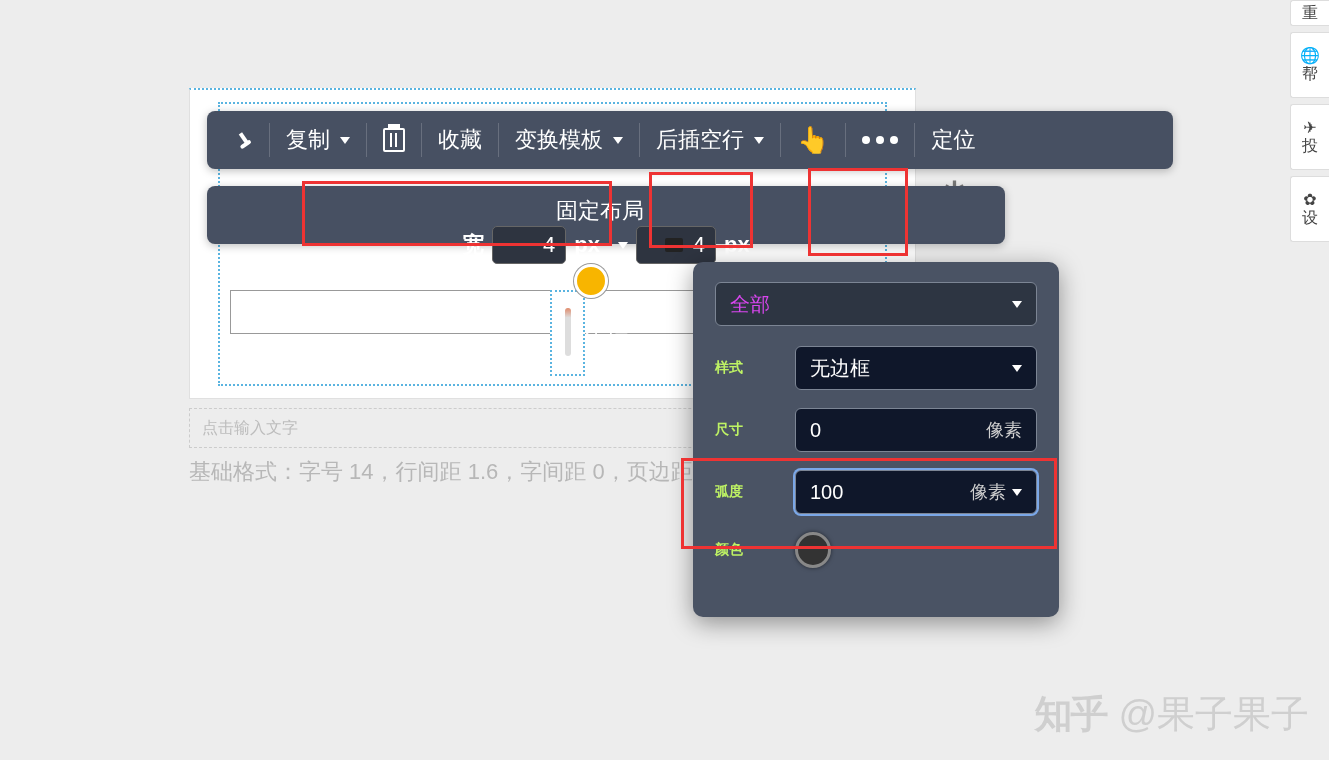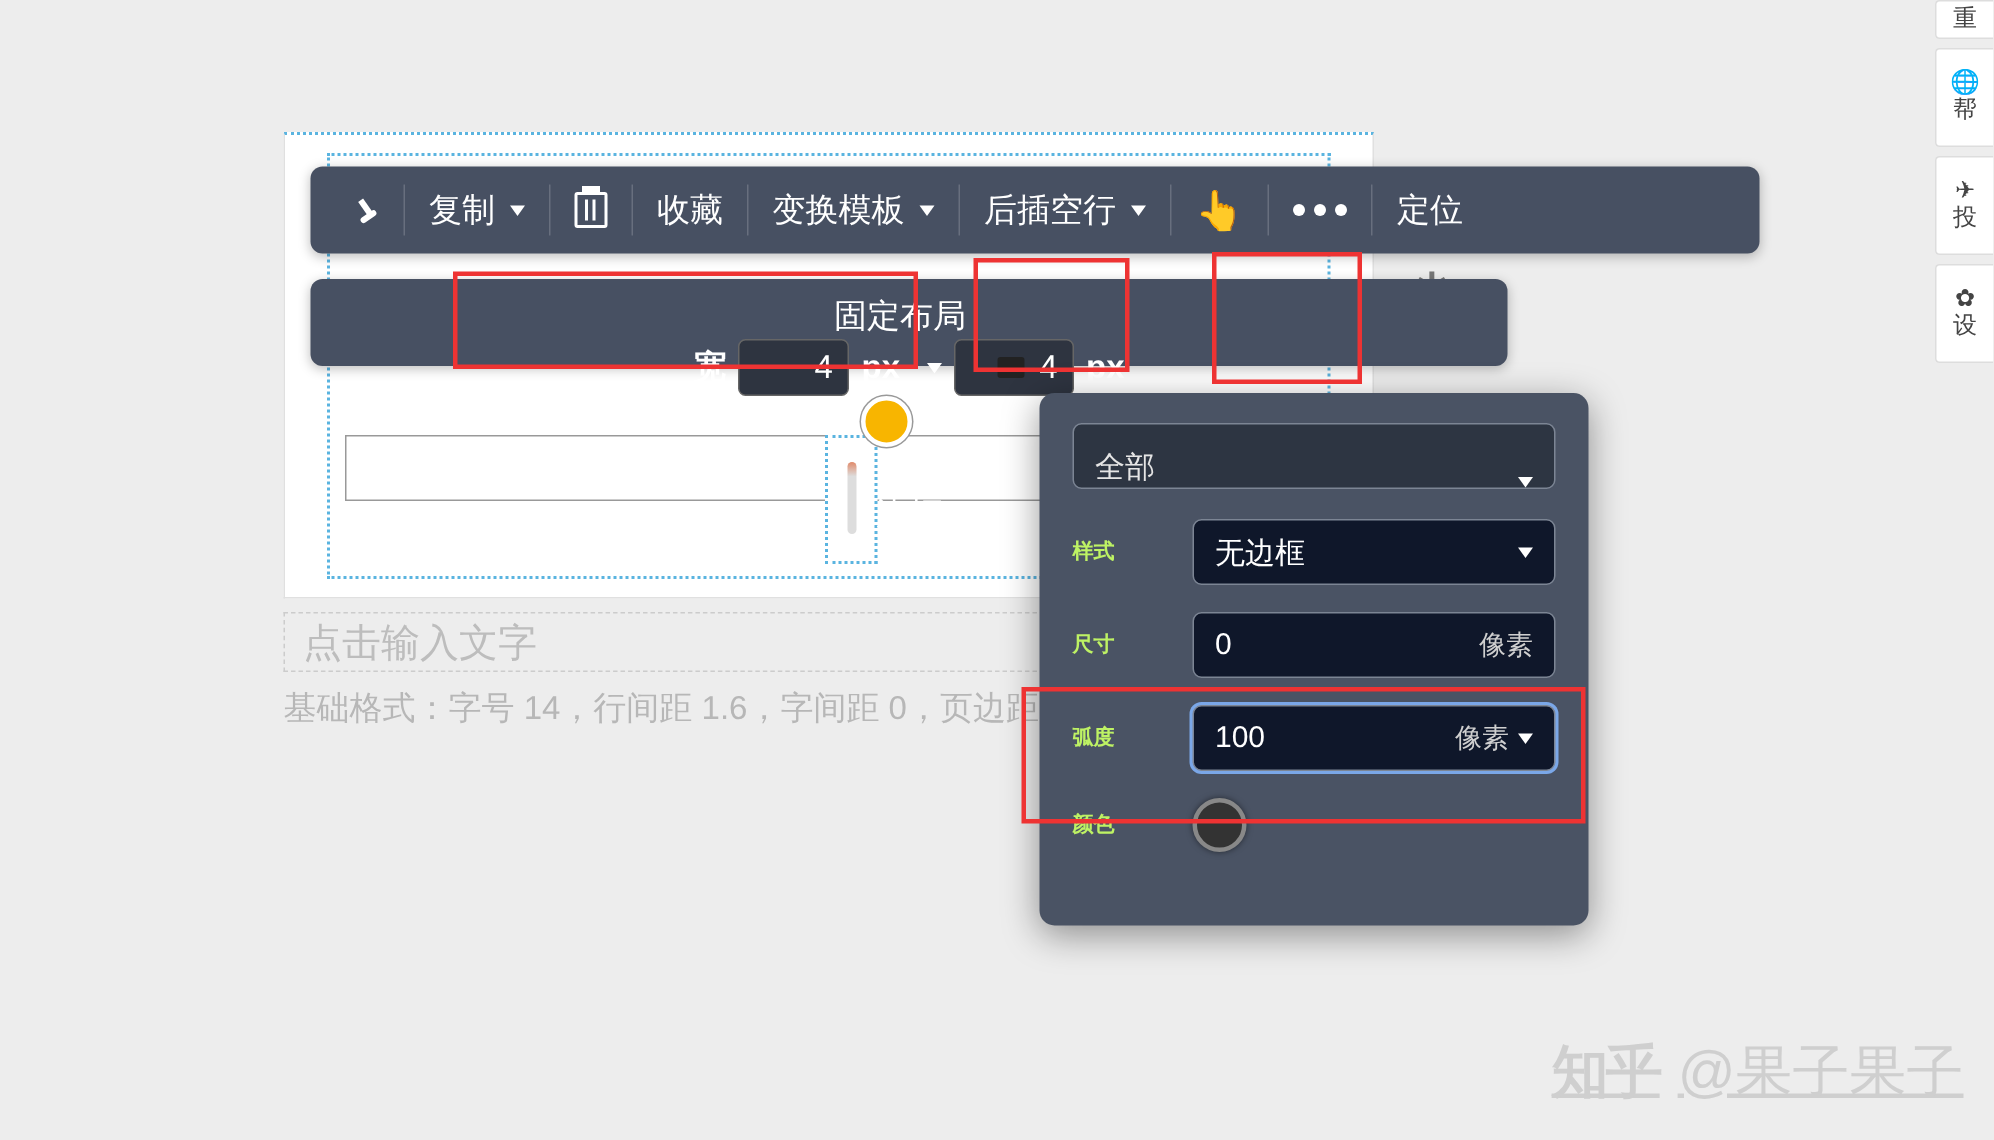--- a/index.html
+++ b/index.html
@@ -13,21 +13,21 @@
   .side-tab.short { height:26px; }
 
   
   .canvas { position:absolute; left:189px; top:88px; width:727px; height:311px; background:#fff; border:1px solid #e0e0e0; border-top:2px dotted #5ab4e0; }
   .canvas-inner { position:absolute; left:28px; top:12px; right:28px; bottom:12px; border:2px dotted #5ab4e0; background:#fff; }
   .inner-sel { position:absolute; left:40px; top:200px; width:648px; height:44px; border:1px solid #999; background:#fff; }
   .dotbox { position:absolute; left:360px; top:200px; width:35px; height:86px; border:2px dotted #5ab4e0; background:#fff; }
   .dothandle { position:absolute; left:50%; top:16px; width:6px; height:48px; margin-left:-3px; background:linear-gradient(#e08a6a,#ddd 20%,#ddd); border-radius:3px; }
 
   
-  .ph-row { position:absolute; left:189px; top:408px; width:727px; height:40px; border:1px dashed #ccc; background:transparent; display:flex; align-items:center; padding:0 12px; color:#bdbdbd; font-size:26px; }
+  .ph-row { position:absolute; left:189px; top:408px; width:727px; height:40px; border:1px dashed #ccc; background:transparent; display:flex; align-items:center; padding:0 12px; color:#bdbdbd; font-size:16px; }
 
   .format-line { position:absolute; left:189px; top:457px; font-size:22px; color:#b7b7b7; }
 
   
   .toolbar { position:absolute; background:#475062; color:#fff; border-radius:8px; display:flex; align-items:center; padding:10px 14px; }
   .tb1 { left:207px; top:111px; width:966px; height:58px; box-shadow:0 2px 8px rgba(0,0,0,0.25); }
   .tbitem { height:100%; display:flex; align-items:center; padding:0 16px; font-size:22px; white-space:nowrap; }
   .sep { width:1px; height:34px; background:rgba(255,255,255,0.18); }
   .caret { width:0;height:0;border-left:5px solid transparent;border-right:5px solid transparent;border-top:7px solid #fff; margin-left:10px; }
 
@@ -39,33 +39,33 @@
 
   
   .redbox { position:absolute; border:3px solid #e33; pointer-events:none; }
   .r1 { left:302px; top:181px; width:310px; height:65px; }
   .r2 { left:649px; top:172px; width:104px; height:76px; }
   .r3 { left:808px; top:168px; width:100px; height:88px; }
   .r4 { left:681px; top:458px; width:376px; height:91px; }
 
   
   .panel { position:absolute; left:693px; top:262px; width:366px; height:355px; background:#4a5364; border-radius:10px; box-shadow:0 6px 24px rgba(0,0,0,0.4); padding:20px 22px; }
-  .panel-select { width:100%; height:44px; background:#2d3542; border:1px solid #7c8594; border-radius:6px; color:#e5e5e5; font-size:20px; display:flex; align-items:flex-end; justify-content:space-between; padding:0 14px; margin-bottom:20px; }
+  .panel-select { width:100%; height:44px; background:#2d3542; border:1px solid #7c8594; border-radius:6px; color:#d946ef; font-size:20px; display:flex; align-items:center; justify-content:space-between; padding:0 14px; margin-bottom:20px; }
   .panel-row { display:flex; align-items:center; margin-bottom:18px; }
   .panel-label { width:80px; color:#bef264; font-size:14px; font-weight:600; }
   .panel-input { flex:1; height:44px; background:#0f172a; border:1px solid #7c8594; border-radius:6px; color:#fff; display:flex; align-items:center; justify-content:space-between; padding:0 14px; font-size:20px; }
   .panel-input .unit { color:#cfcfcf; font-size:18px; display:flex; align-items:center; gap:6px; }
   .focus { box-shadow:0 0 0 2px #7aa7e8; }
   .caret-sm { width:0;height:0;border-left:5px solid transparent;border-right:5px solid transparent;border-top:7px solid #fff; }
 
   
   .icon-col { position:absolute; left:937px; top:175px; width:35px; }
   .icon-col div { color:#777; font-size:28px; text-align:center; line-height:34px; }
 
-  .watermark { position:absolute; right:20px; bottom:20px; color:#cfcfcf; font-size:38px; display:flex; align-items:center; gap:12px;text-decoration:underline; }
+  .watermark { position:absolute; right:20px; bottom:20px; color:#cfcfcf; font-size:38px; display:flex; align-items:center; gap:12px; }
   .zhihu-glyph { font-family:serif; font-weight:700; letter-spacing:-2px; }
 
   .pin-icon { display:inline-block; width:16px; height:16px; transform:rotate(-35deg); }
   .pin-icon::before { content:""; display:block; width:4px; height:12px; background:#fff; margin:0 auto; }
   .pin-icon::after { content:""; display:block; width:12px; height:4px; background:#fff; border-radius:2px; margin-top:-2px; }
   .trash { width:22px; height:24px; border:2px solid #fff; border-radius:2px; position:relative; }
   .trash::before { content:""; position:absolute; top:-6px; left:3px; right:3px; height:4px; background:#fff; }
   .trash .bars { position:absolute; top:3px; left:3px; right:3px; bottom:3px; background:
      linear-gradient(#fff,#fff) 2px 0/2px 100% no-repeat,
      linear-gradient(#fff,#fff) 7px 0/2px 100% no-repeat,

